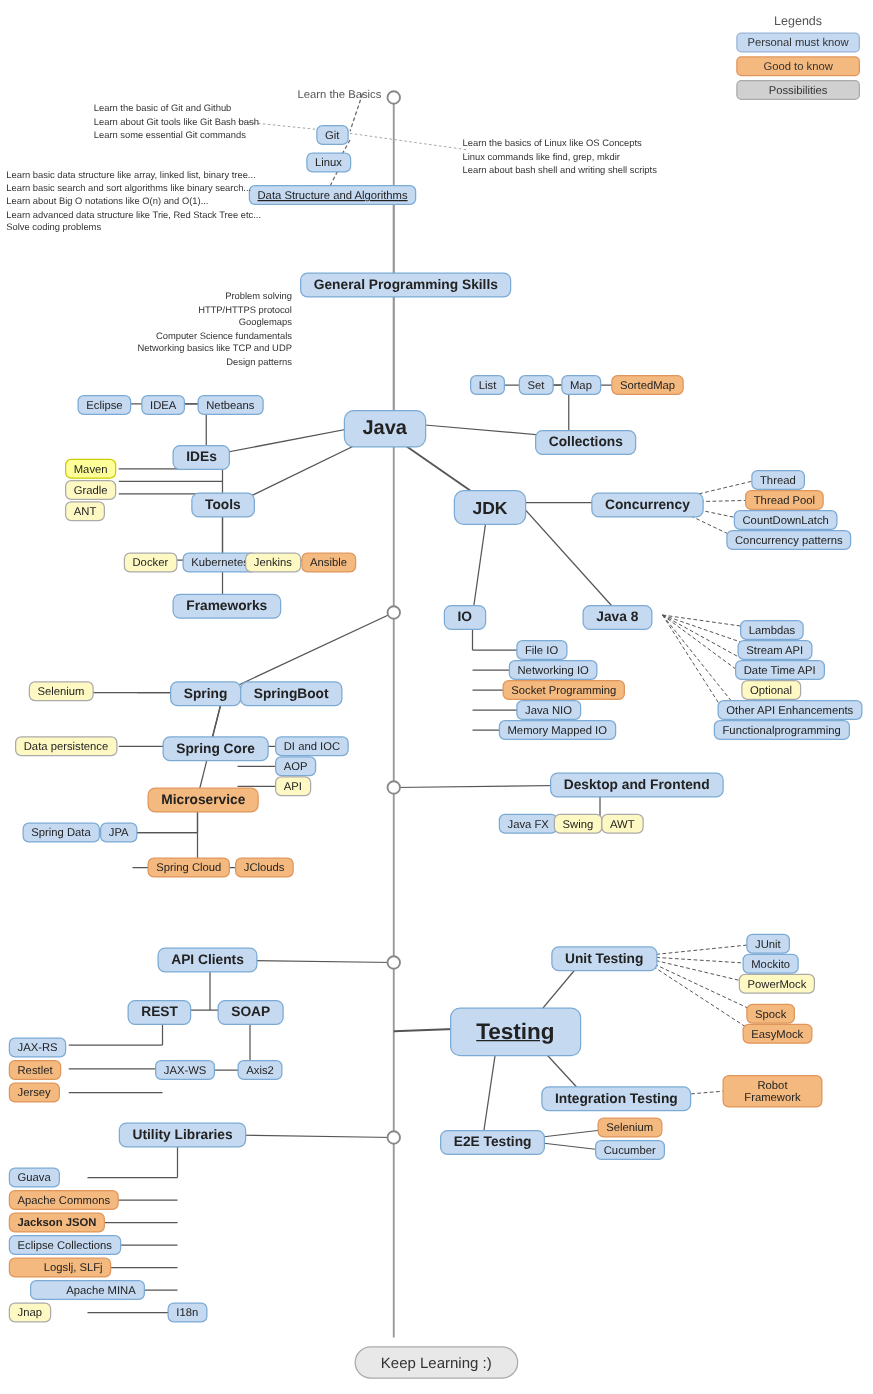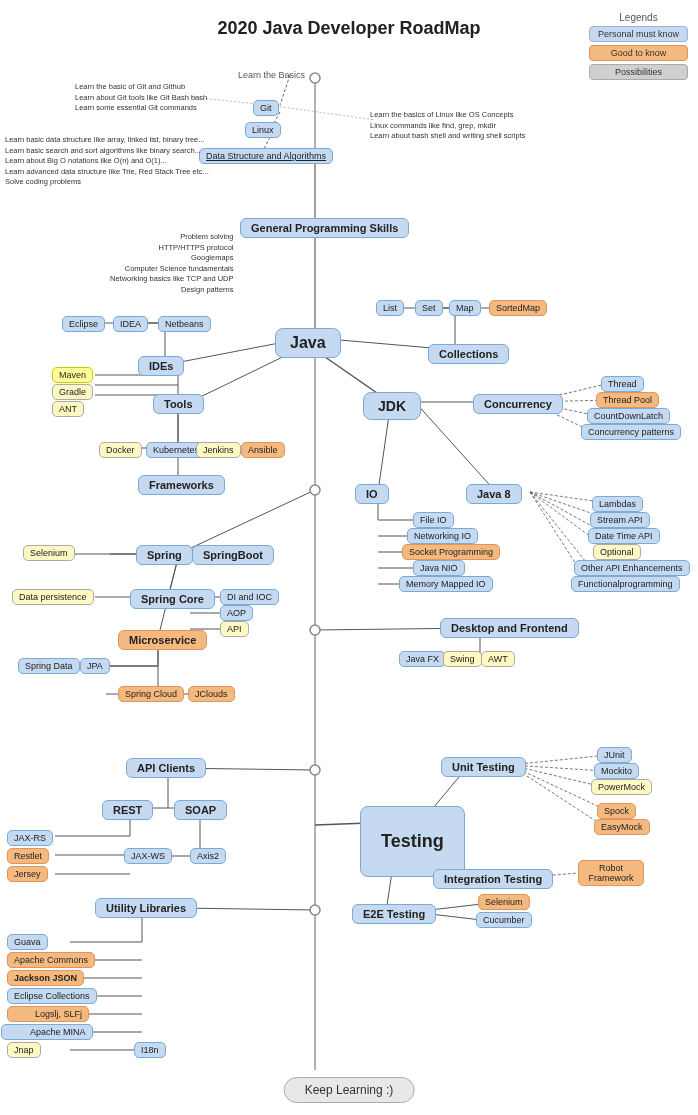--- a/index.html
+++ b/index.html
@@ -259,21 +259,20 @@
     <circle cx="315" cy="232" r="5" fill="white" stroke="#888" stroke-width="1.5"></circle>
     <circle cx="315" cy="350" r="5" fill="white" stroke="#888" stroke-width="1.5"></circle>
     <circle cx="315" cy="490" r="5" fill="white" stroke="#888" stroke-width="1.5"></circle>
     <circle cx="315" cy="630" r="5" fill="white" stroke="#888" stroke-width="1.5"></circle>
     <circle cx="315" cy="770" r="5" fill="white" stroke="#888" stroke-width="1.5"></circle>
     <circle cx="315" cy="910" r="5" fill="white" stroke="#888" stroke-width="1.5"></circle>
 
     <polygon points="390,822 380,817 380,827" fill="#555"></polygon>
   </svg>
 
-  <div class="page-title" style="position:absolute;top:8px;left:0;right:0;">2020 Java Developer RoadMap</div>
 
   <div class="legend">
     <div class="legend-title">Legends</div>
     <div class="legend-item legend-blue">Personal must know</div>
     <div class="legend-item legend-orange">Good to know</div>
     <div class="legend-item legend-gray">Possibilities</div>
   </div>
 
   <div class="node" style="left:232px;top:68px;background:none;border:none;font-size:9px;color:#555;">Learn the Basics</div>
 
@@ -383,40 +382,40 @@
 
   <div class="node node-blue node-medium" style="left:126px;top:758px;">API Clients</div>
   <div class="node node-blue node-medium" style="left:102px;top:800px;">REST</div>
   <div class="node node-blue node-medium" style="left:174px;top:800px;">SOAP</div>
   <div class="node node-blue" style="left:7px;top:830px;">JAX-RS</div>
   <div class="node node-orange" style="left:7px;top:848px;">Restlet</div>
   <div class="node node-orange" style="left:7px;top:866px;">Jersey</div>
   <div class="node node-blue" style="left:124px;top:848px;">JAX-WS</div>
   <div class="node node-blue" style="left:190px;top:848px;">Axis2</div>
 
-  <div class="node node-blue node-large" style="left:360px;top:806px;font-size:18px;padding:24px 20px;">Testing</div>
+  <div class="node node-blue node-large" style="left:360px;top:806px;font-size:18px;padding:8px 20px;text-decoration:underline;">Testing</div>
   <div class="node node-blue node-medium" style="left:441px;top:757px;">Unit Testing</div>
   <div class="node node-blue" style="left:597px;top:747px;">JUnit</div>
   <div class="node node-blue" style="left:594px;top:763px;">Mockito</div>
   <div class="node node-gray" style="left:591px;top:779px;">PowerMock</div>
   <div class="node node-orange" style="left:597px;top:803px;">Spock</div>
   <div class="node node-orange" style="left:594px;top:819px;">EasyMock</div>
 
   <div class="node node-blue node-medium" style="left:433px;top:869px;">Integration Testing</div>
-  <div class="node node-orange" style="left:578px;top:860px;white-space:normal;width:66px;">Robot Framework</div>
+  <div class="node node-orange" style="left:578px;top:860px;white-space:normal;width:80px;">Robot Framework</div>
 
   <div class="node node-blue node-medium" style="left:352px;top:904px;">E2E Testing</div>
   <div class="node node-orange" style="left:478px;top:894px;">Selenium</div>
   <div class="node node-blue" style="left:476px;top:912px;">Cucumber</div>
 
   <div class="node node-blue node-medium" style="left:95px;top:898px;">Utility Libraries</div>
   <div class="node node-blue" style="left:7px;top:934px;">Guava</div>
   <div class="node node-orange" style="left:7px;top:952px;">Apache Commons</div>
   <div class="node node-orange" style="left:7px;top:970px;font-weight:bold;">Jackson JSON</div>
   <div class="node node-blue" style="left:7px;top:988px;">Eclipse Collections</div>
   <div class="node node-orange" style="left:7px;top:1006px;padding-left:27px;">Logslj, SLFj</div>
-  <div class="node node-blue" style="left:1px;top:1024px;padding-left:28px;">Apache MINA</div>
+  <div class="node node-blue" style="left:24px;top:1024px;padding-left:28px;">Apache MINA</div>
   <div class="node node-gray" style="left:7px;top:1042px;">Jnap</div>
   <div class="node node-blue" style="left:134px;top:1042px;">I18n</div>
 
   <div class="keep-learning" style="bottom:12px;">Keep Learning :)</div>
 
 </div>
 
 </body></html>

